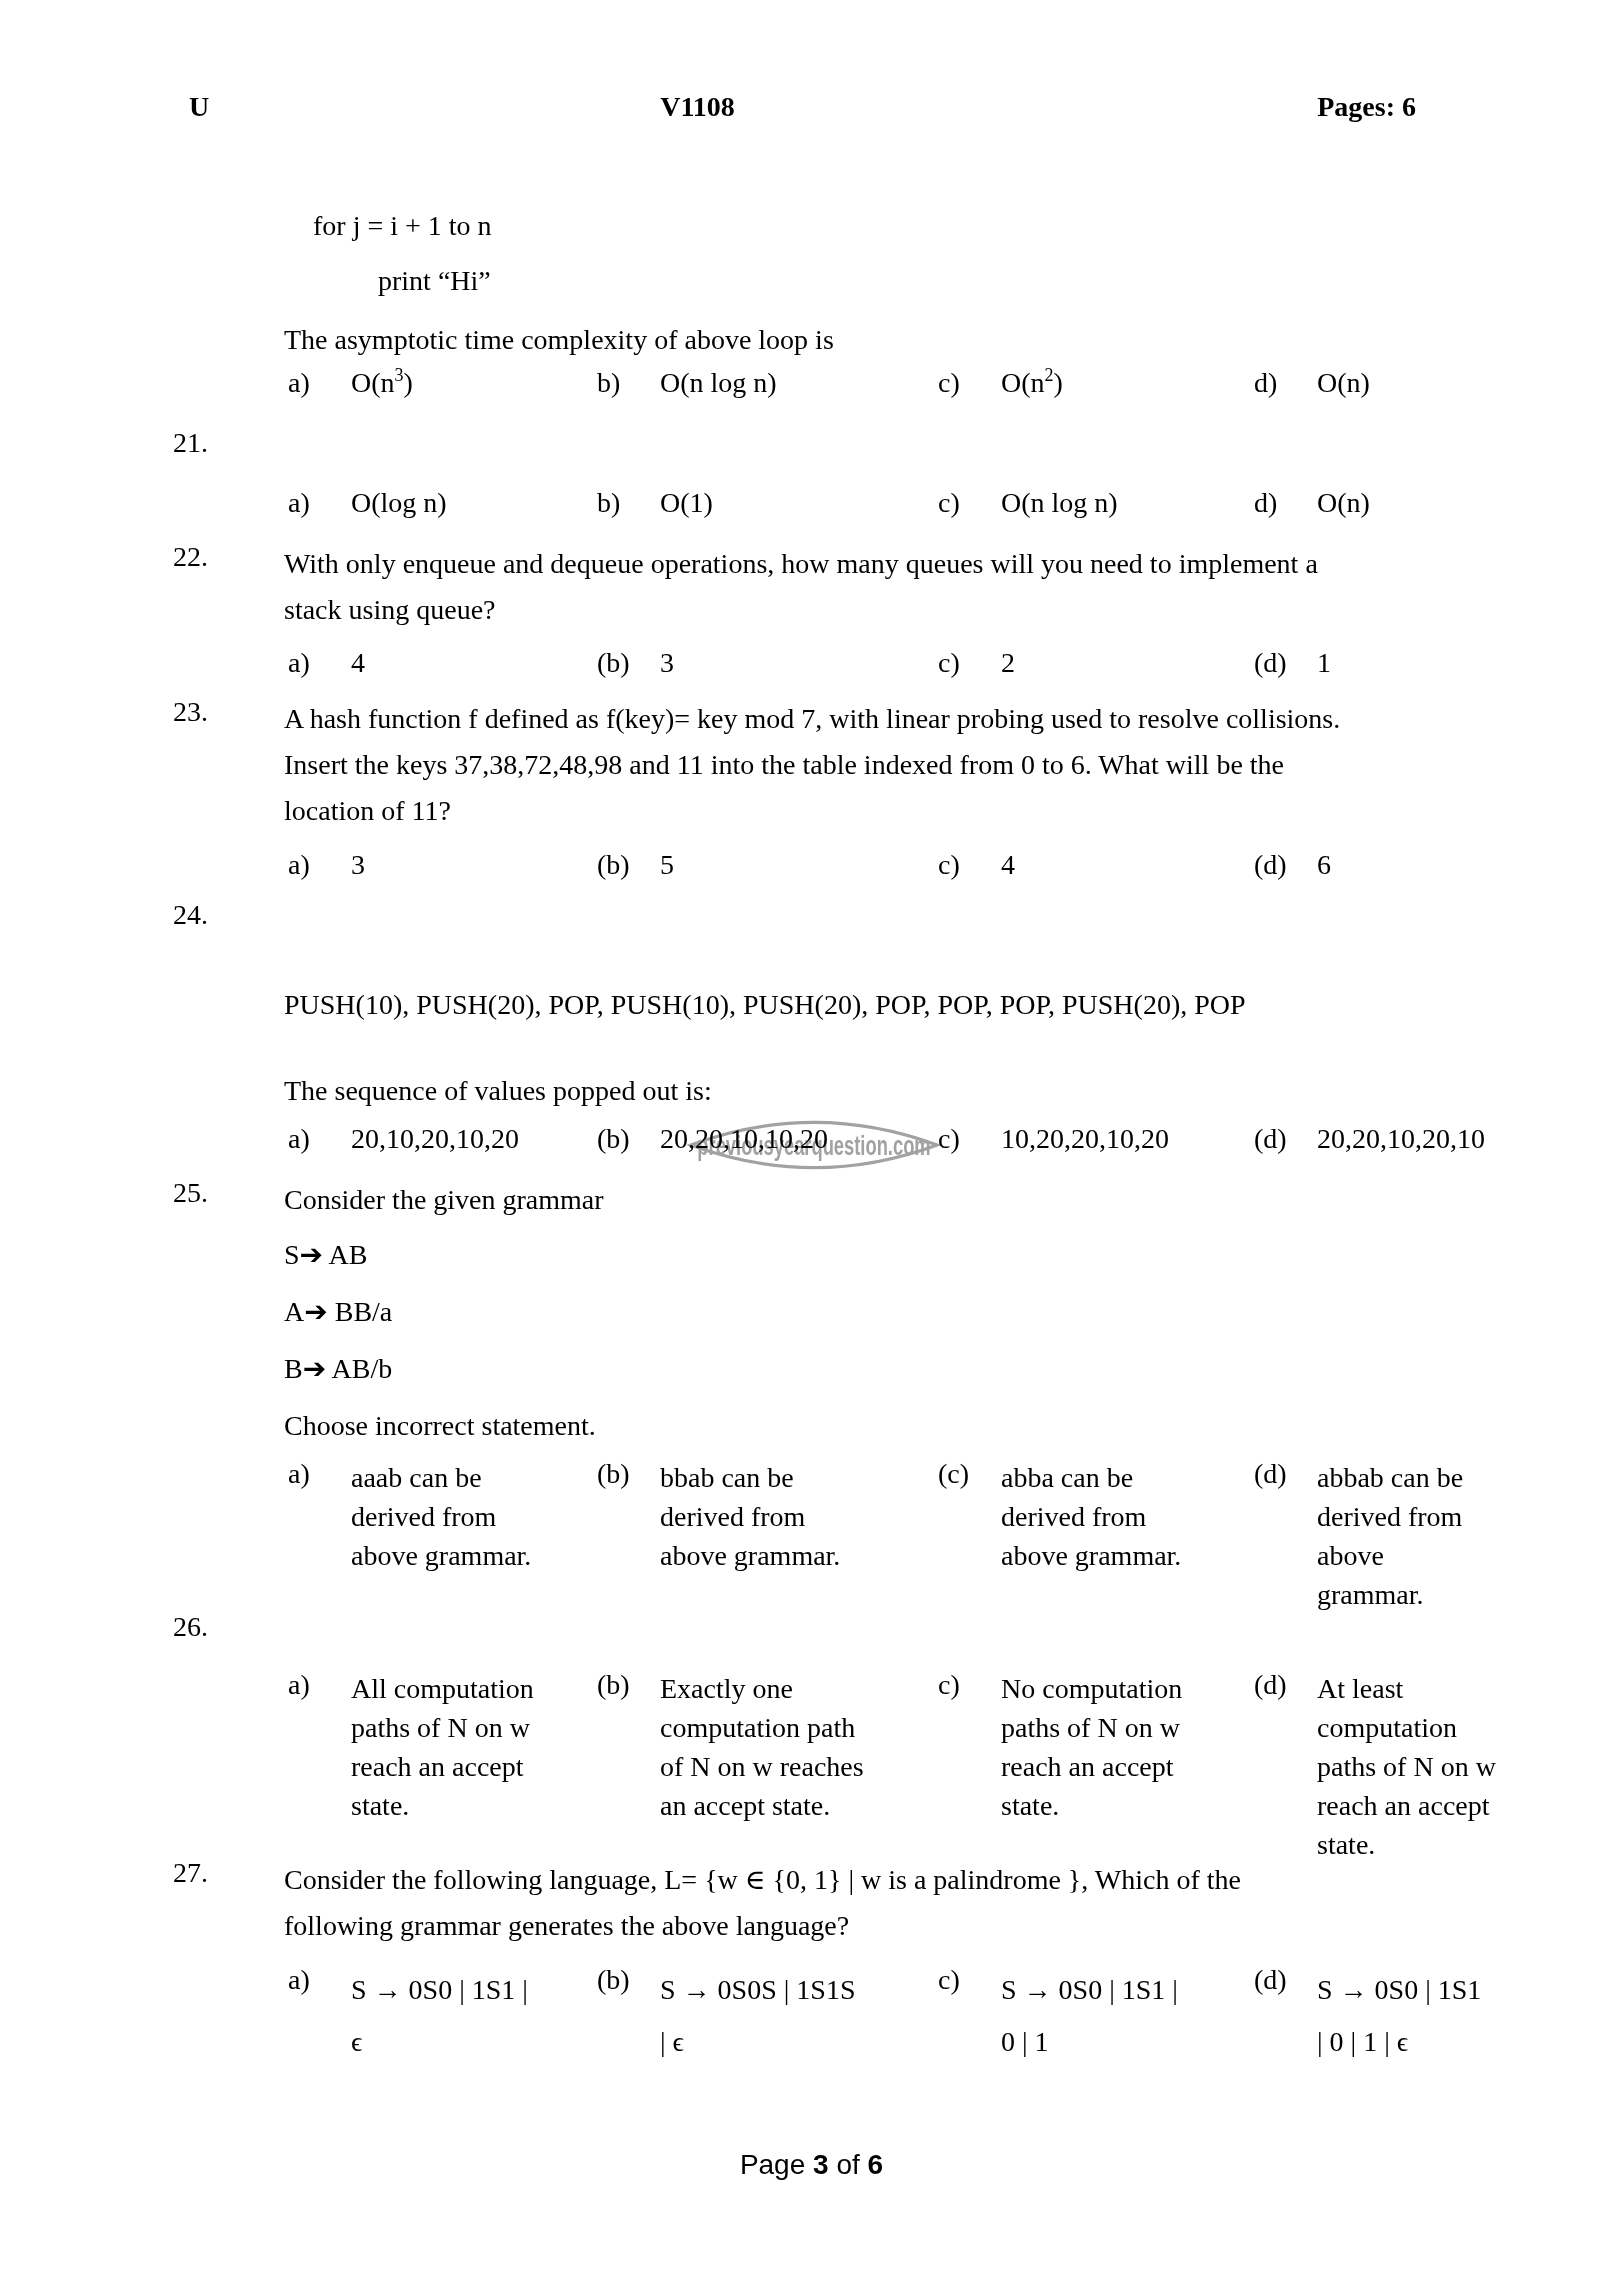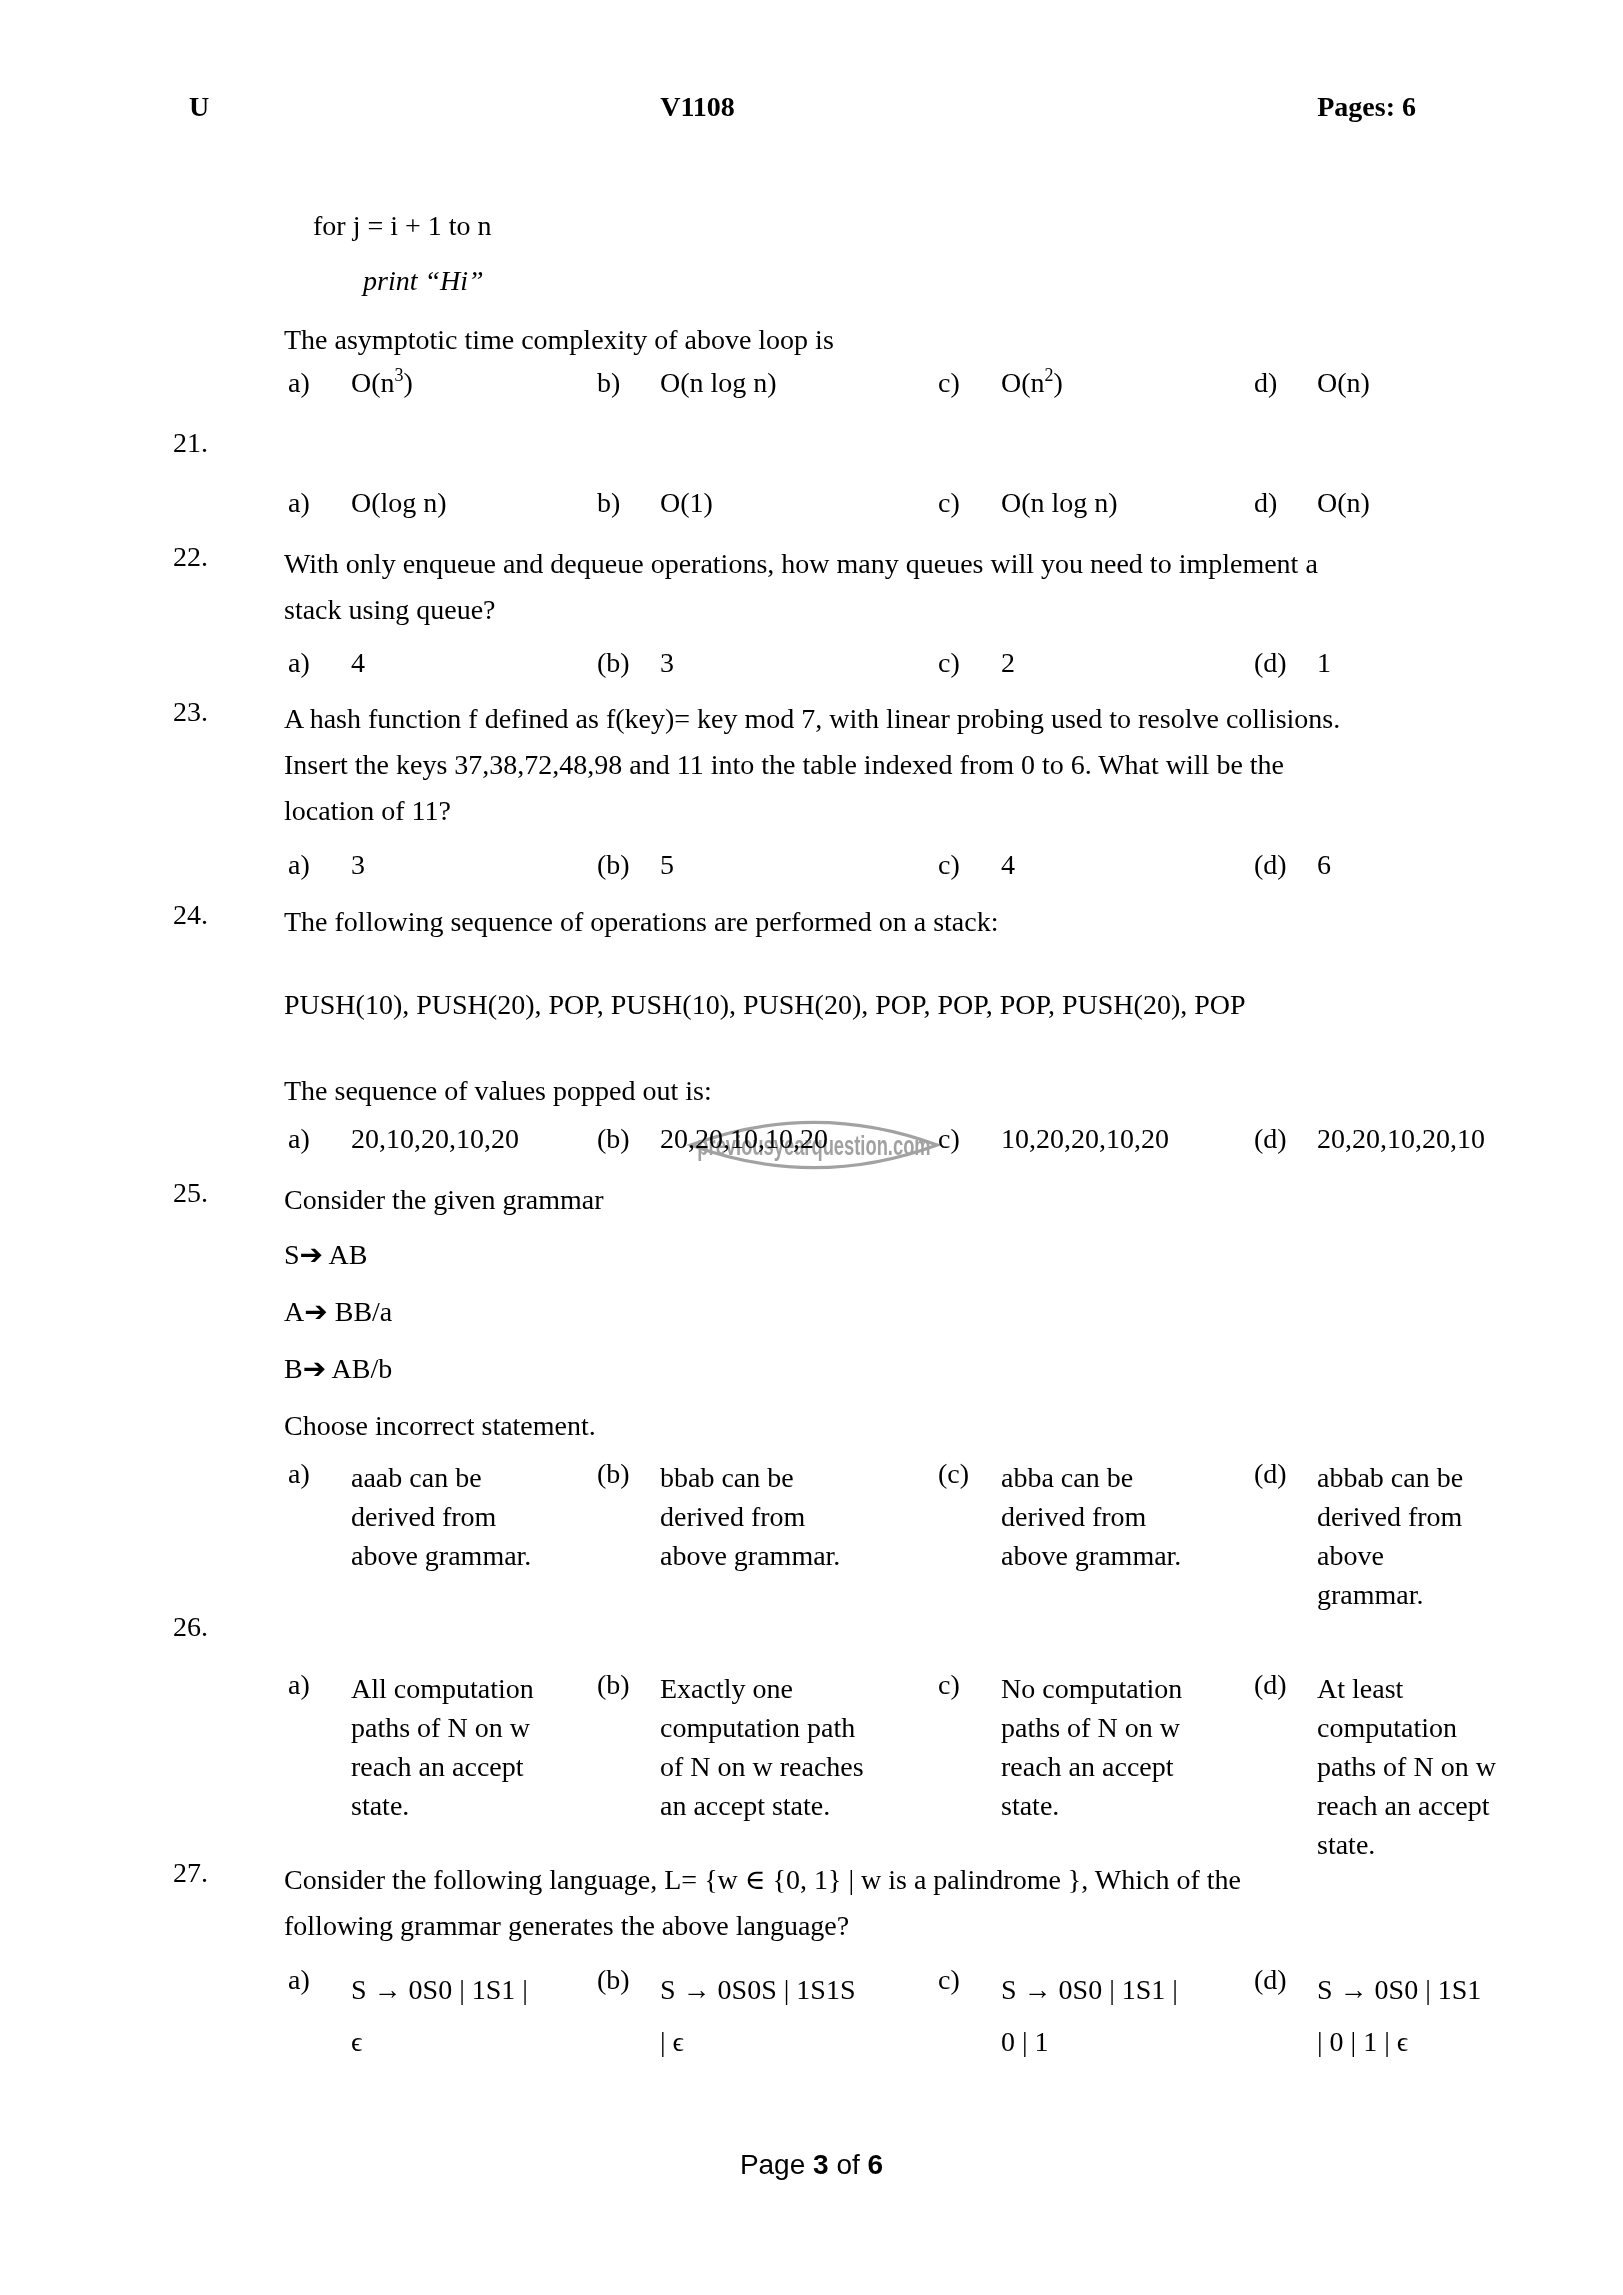--- a/index.html
+++ b/index.html
@@ -11,21 +11,21 @@
   }
   .abs { position:absolute; }
   .hdr { font-weight:bold; }
   .hdr-left  { left:189px; top:91px; }
   .hdr-center{ left:0; top:91px; width:1395px; text-align:center; }
   .hdr-right { right:207px; top:91px; }
 
   .qnum { position:absolute; left:173px; }
   .qtext { position:absolute; left:284px; white-space:pre; line-height:46px; }
   .indent1 { left:313px; }
-  .indent2 { left:363px;font-style:italic; }
+  .indent2 { left:378px; }
 
   .row { position:absolute; left:0; width:1623px; height:8px; }
   .cell { position:absolute; top:0; display:flex; align-items:flex-start; }
   .c1 { left:288px; } .c2 { left:597px; } .c3 { left:938px; } .c4 { left:1254px; }
   .opt-label { flex:none; width:63px; }
   .opt-value { white-space:pre; }
   .ml .opt-value { line-height:39px; }
   .ml2 .opt-value { line-height:52px; }
   sup.osup { font-size:18px; vertical-align:11.4px; line-height:0; }
 
@@ -135,21 +135,20 @@
       <span class="opt-label">c)</span>
       <span class="opt-value">4</span>
     </div>
     <div class="cell c4">
       <span class="opt-label">(d)</span>
       <span class="opt-value">6</span>
     </div>
   </div>
 
   <div class="qnum" style="top:899px">24.</div>
-  <div class="qtext" style="top:899px">The following sequence of operations are performed on a stack:</div>
   <div class="qtext" style="top:982px">PUSH(10), PUSH(20), POP, PUSH(10), PUSH(20), POP, POP, POP, PUSH(20), POP</div>
   <div class="qtext" style="top:1068px">The sequence of values popped out is:</div>
   <div class="row" style="top:1123px">
     <div class="cell c1">
       <span class="opt-label">a)</span>
       <span class="opt-value">20,10,20,10,20</span>
     </div>
     <div class="cell c2">
       <span class="opt-label">(b)</span>
       <span class="opt-value">20,20,10,10,20</span>

